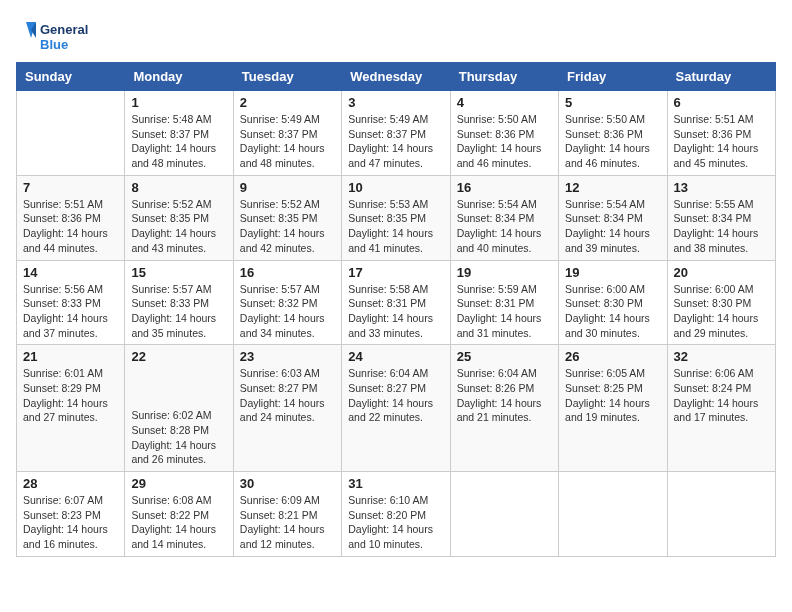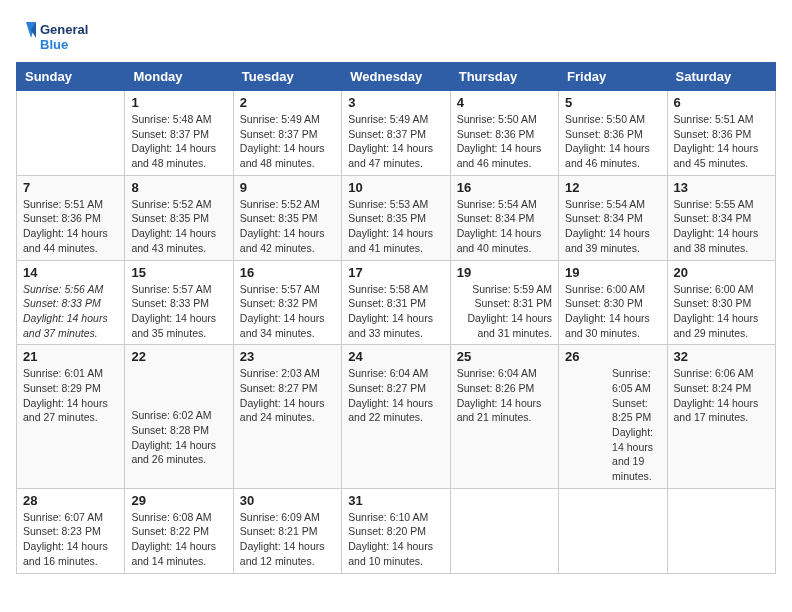--- a/index.html
+++ b/index.html
@@ -204,21 +204,21 @@
           <div class="cell-date">13</div>
           <div class="cell-info" style="white-space: pre-line;">Sunrise: 5:55 AM
 Sunset: 8:34 PM
 Daylight: 14 hours
 and 38 minutes.</div>
         </td>
       </tr>
       <tr>
         <td>
           <div class="cell-date">14</div>
-          <div class="cell-info" style="white-space: pre-line; font-style: italic;">Sunrise: 5:56 AM
+          <div class="cell-info" style="white-space: pre-line;">Sunrise: 5:56 AM
 Sunset: 8:33 PM
 Daylight: 14 hours
 and 37 minutes.</div>
         </td>
         <td>
           <div class="cell-date">15</div>
           <div class="cell-info" style="white-space: pre-line;">Sunrise: 5:57 AM
 Sunset: 8:33 PM
 Daylight: 14 hours
 and 35 minutes.</div>
@@ -232,21 +232,21 @@
         </td>
         <td>
           <div class="cell-date">17</div>
           <div class="cell-info" style="white-space: pre-line;">Sunrise: 5:58 AM
 Sunset: 8:31 PM
 Daylight: 14 hours
 and 33 minutes.</div>
         </td>
         <td>
           <div class="cell-date">19</div>
-          <div class="cell-info" style="white-space: pre-line; text-align: right;">Sunrise: 5:59 AM
+          <div class="cell-info" style="white-space: pre-line;">Sunrise: 5:59 AM
 Sunset: 8:31 PM
 Daylight: 14 hours
 and 31 minutes.</div>
         </td>
         <td>
           <div class="cell-date">19</div>
           <div class="cell-info" style="white-space: pre-line;">Sunrise: 6:00 AM
 Sunset: 8:30 PM
 Daylight: 14 hours
 and 30 minutes.</div>
@@ -269,42 +269,42 @@
         </td>
         <td>
           <div class="cell-date">22</div>
           <div class="cell-info" style="white-space: pre-line; margin-top: 44px;">Sunrise: 6:02 AM
 Sunset: 8:28 PM
 Daylight: 14 hours
 and 26 minutes.</div>
         </td>
         <td>
           <div class="cell-date">23</div>
-          <div class="cell-info" style="white-space: pre-line;">Sunrise: 2:03 AM
+          <div class="cell-info" style="white-space: pre-line;">Sunrise: 6:03 AM
 Sunset: 8:27 PM
 Daylight: 14 hours
 and 24 minutes.</div>
         </td>
         <td>
           <div class="cell-date">24</div>
           <div class="cell-info" style="white-space: pre-line;">Sunrise: 6:04 AM
 Sunset: 8:27 PM
 Daylight: 14 hours
 and 22 minutes.</div>
         </td>
         <td>
           <div class="cell-date">25</div>
           <div class="cell-info" style="white-space: pre-line;">Sunrise: 6:04 AM
 Sunset: 8:26 PM
 Daylight: 14 hours
 and 21 minutes.</div>
         </td>
         <td>
           <div class="cell-date">26</div>
-          <div class="cell-info" style="white-space: pre-line; margin-left: 47px;">Sunrise: 6:05 AM
+          <div class="cell-info" style="white-space: pre-line;">Sunrise: 6:05 AM
 Sunset: 8:25 PM
 Daylight: 14 hours
 and 19 minutes.</div>
         </td>
         <td>
           <div class="cell-date">32</div>
           <div class="cell-info" style="white-space: pre-line;">Sunrise: 6:06 AM
 Sunset: 8:24 PM
 Daylight: 14 hours
 and 17 minutes.</div>

